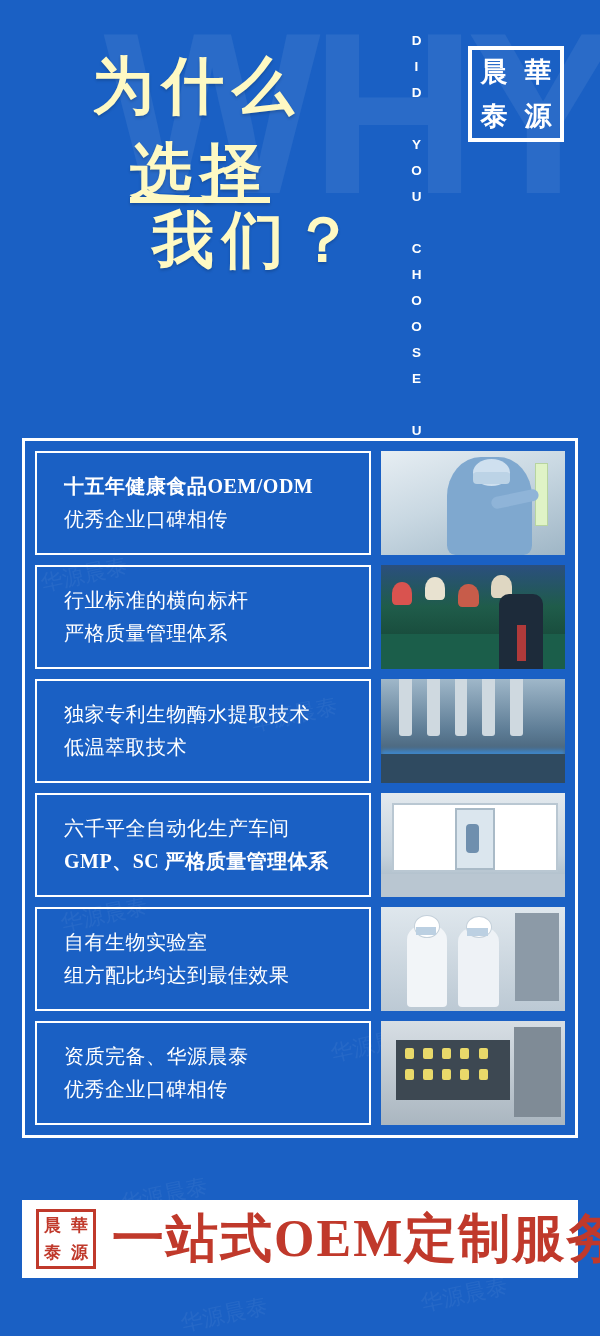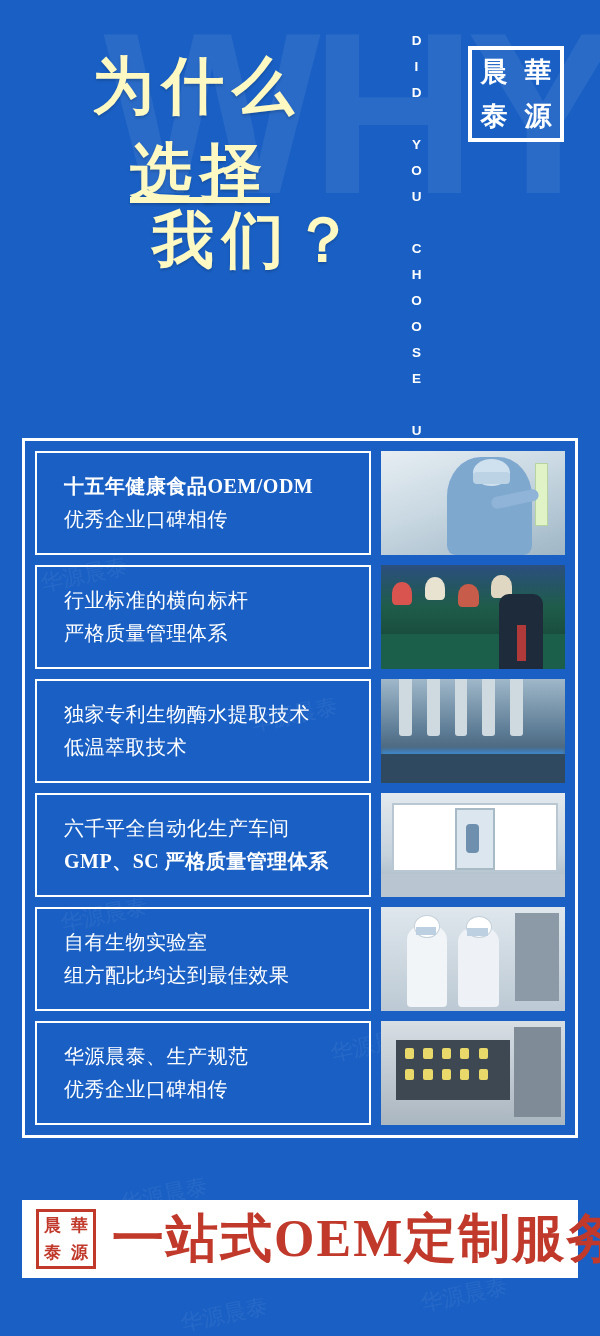--- a/index.html
+++ b/index.html
@@ -358,21 +358,21 @@
           <div class="pb"></div>
           <div class="ha"></div>
           <div class="hb"></div>
           <div class="ma"></div>
           <div class="mb"></div>
       </div>
     </div>
 
     <div class="row">
       <div class="txt">
-        <div class="l">华源晨泰、生产规范</div>
+        <div class="l">资质完备、华源晨泰</div>
         <div class="l">优秀企业口碑相传</div>
       </div>
       <div class="pic p6">
         <div class="sky"></div>
           <div class="plate"></div>
         <div class="pill" style="left:13%; top:26%"></div>
           <div class="pill" style="left:23%; top:26%"></div>
         <div class="pill" style="left:33%; top:26%"></div>
           <div class="pill" style="left:43%; top:26%"></div>
         <div class="pill" style="left:53%; top:26%"></div>

